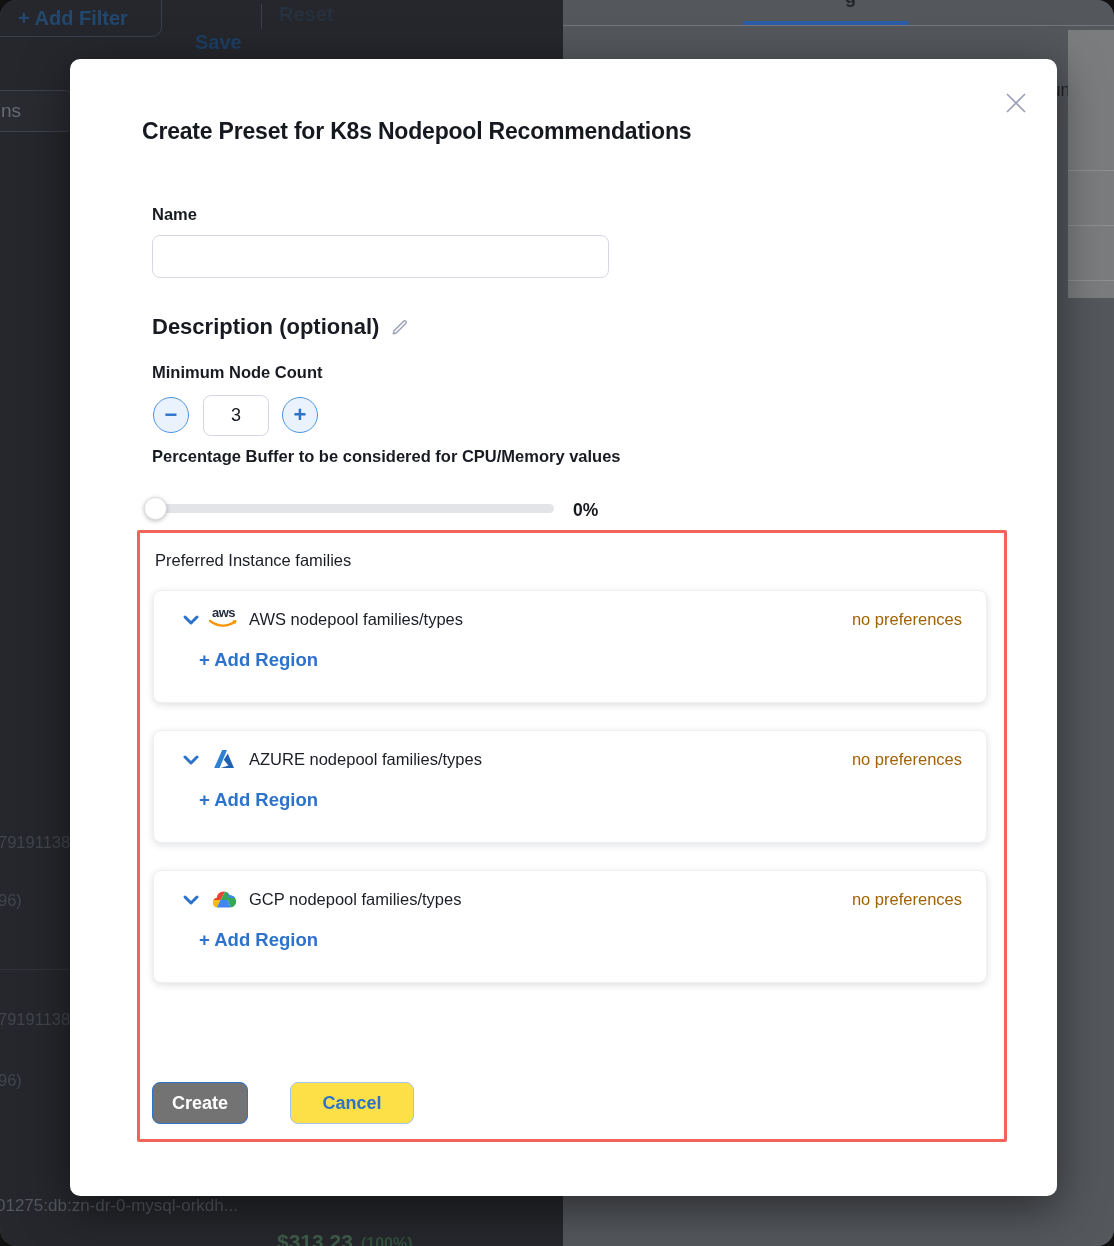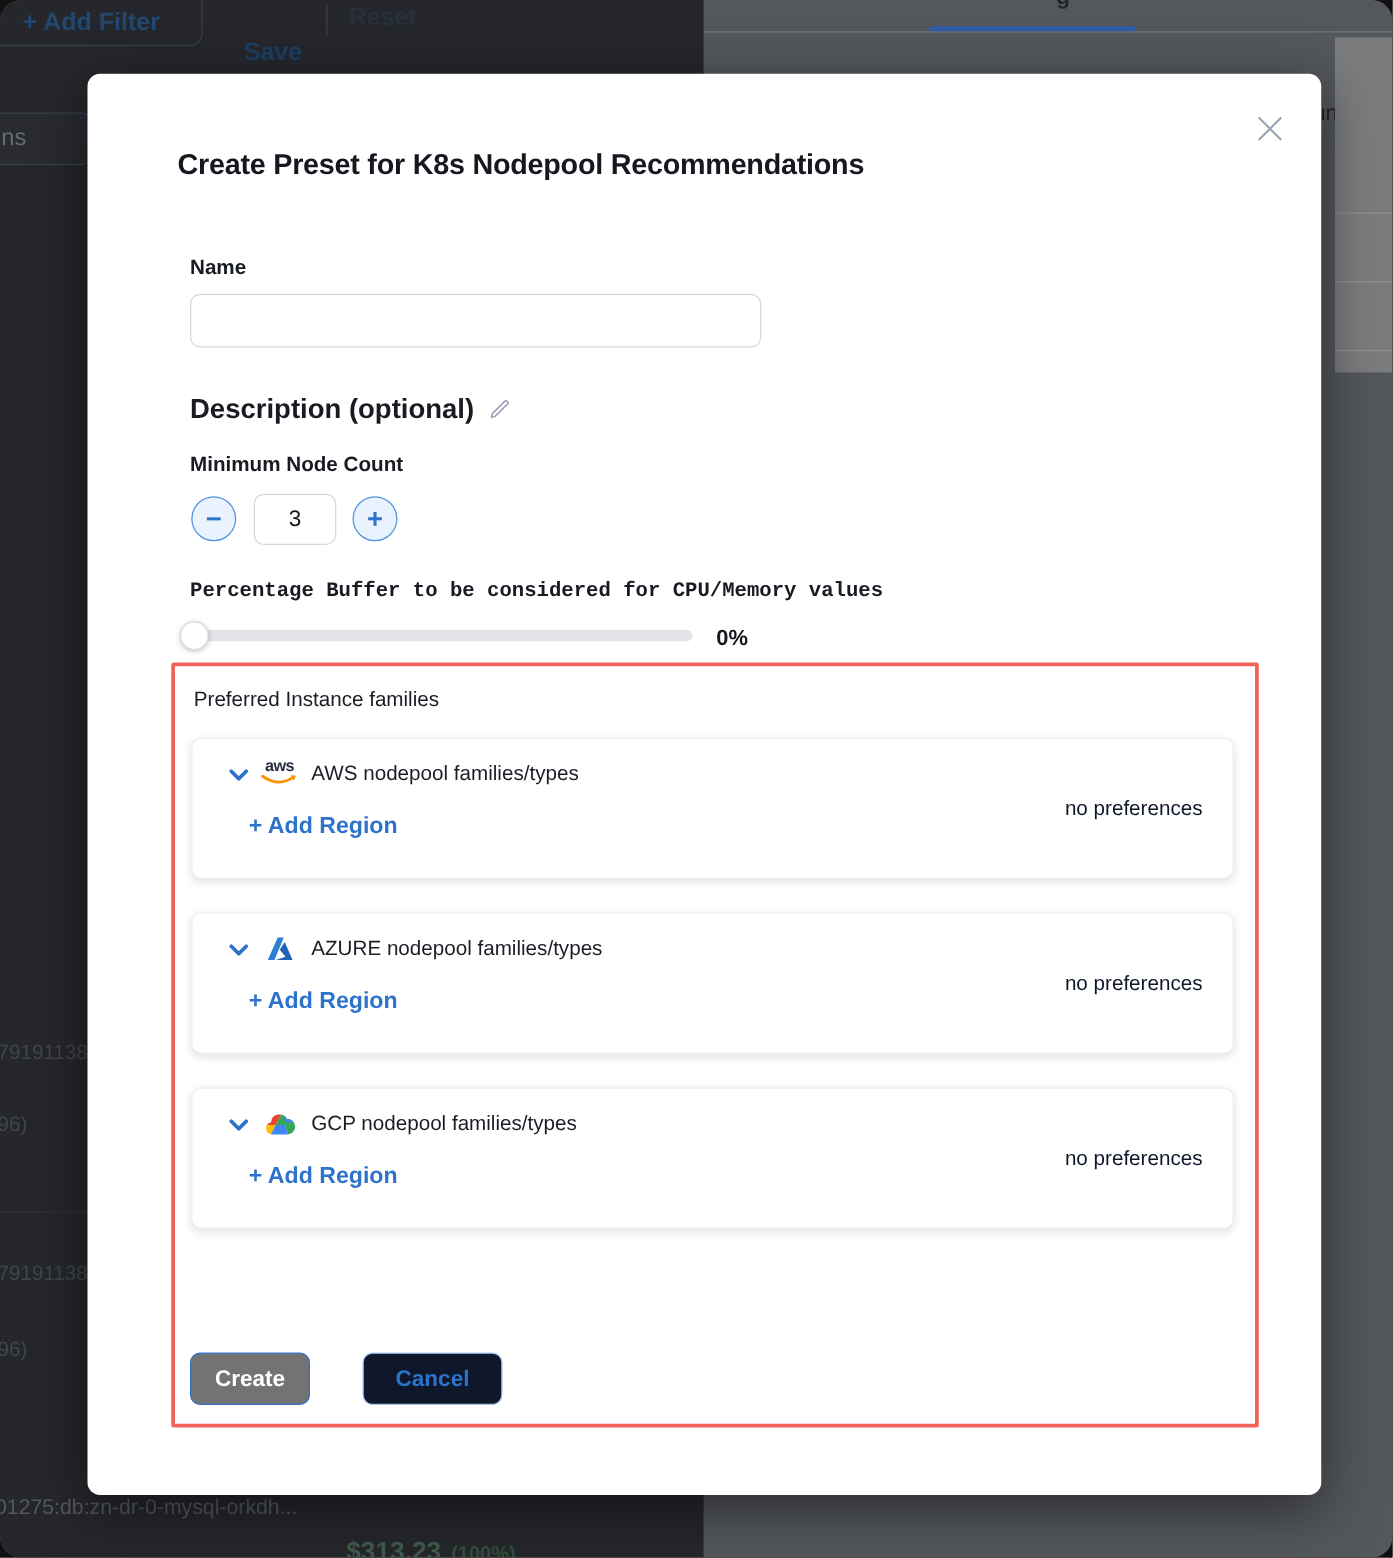--- a/index.html
+++ b/index.html
@@ -36,21 +36,21 @@
   .rp-strip { position:absolute; left:505px; top:30px; width:46px; height:268px; background:#7a7c7e; }
   .rp-strip .sd { position:absolute; left:0; width:100%; height:1px; background:#8e9092; }
 
   
   .modal { position:absolute; left:70px; top:59px; width:987px; height:1137px; background:#fff;
     border-radius:10px; box-shadow:0 12px 45px rgba(0,0,0,.5); z-index:10; }
   .close-btn { position:absolute; left:933px; top:31px; width:26px; height:26px; cursor:pointer; background:none; border:none; }
   .modal-title { position:absolute; left:72px; top:59px; font-size:23px; font-weight:700; color:#15181f; letter-spacing:-0.2px; }
 
   .field-label { position:absolute; left:82px; font-size:16.5px; font-weight:600; color:#181b22; }
-  .lbl-name { top:146px; } .lbl-minnode { top:304px; } .lbl-buffer { top:404px;font-family:Liberation Mono, monospace; }
+  .lbl-name { top:146px; } .lbl-minnode { top:304px; } .lbl-buffer { top:388px; }
   .name-input { position:absolute; left:82px; top:176px; width:457px; height:43px; border:1px solid #d5d8e0;
     border-radius:8px; font-size:16px; color:#181b22; padding:0 12px; outline:none; background:#fff; }
   .desc-row { position:absolute; left:82px; top:255px; display:flex; align-items:center; gap:11px; }
   .desc-row .dl { font-size:22px; font-weight:600; color:#181b22; }
 
   .stepper-btn { position:absolute; top:338px; width:36px; height:36px; border-radius:50%;
     background:#e9f2fd; border:1px solid #4e93e0; color:#2d73cb; font-size:22px; font-weight:600;
     display:flex; align-items:center; justify-content:center; line-height:1; cursor:pointer; padding:0; }
   .minus-btn { left:83px; } .plus-btn { left:212px; }
   .stepper-input { position:absolute; left:133px; top:336px; width:66px; height:41px; border:1px solid #d5d8e0;
@@ -62,31 +62,31 @@
   .buffer-value { position:absolute; left:503px; top:441px; font-size:17.5px; font-weight:700; color:#15181e; }
 
   .pref-box { position:absolute; left:67px; top:471px; width:870px; height:612px; border:3px solid #f2635c; border-radius:2px; }
   .pref-label { position:absolute; left:15px; top:18px; font-size:16.5px; font-weight:500; color:#1a1d24; }
   .cards { position:absolute; left:13px; top:57px; width:834px; }
   .prov-card { position:relative; width:834px; height:113px; background:#fff; border:1px solid #edeff3;
     border-radius:8px; box-shadow:0 2px 7px rgba(30,35,48,.14); margin-bottom:27px; }
   .chev { position:absolute; left:27px; top:19px; width:20px; height:20px; cursor:pointer; }
   .prov-icon { position:absolute; left:54px; top:15px; width:32px; height:26px; display:flex; align-items:center; justify-content:center; }
   .prov-label { position:absolute; left:95px; top:19px; font-size:16.5px; font-weight:500; color:#1b1e26; }
-  .prov-status { position:absolute; right:24px; top:19px; font-size:16.5px; color:#0f172a;margin-top:28px; }
+  .prov-status { position:absolute; right:24px; top:19px; font-size:16.5px; color:#a16207; }
   .add-region { position:absolute; left:45px; top:58px; font-size:18.5px; font-weight:700; color:#2d73cb;
     background:none; border:none; cursor:pointer; padding:0; }
   .awslogo { position:relative; width:32px; height:24px; }
   .awslogo span { position:absolute; left:4px; top:-2px; font-size:13px; font-weight:700; color:#252f3e; letter-spacing:-0.5px; }
   .awslogo svg { position:absolute; left:0; top:12px; }
 
   .btn { position:absolute; top:1023px; height:42px; border-radius:8px; font-size:18px; font-weight:700;
     font-family:"Liberation Sans", sans-serif; cursor:pointer; }
   .create-btn { left:82px; width:96px; background:#737373; color:#fff; border:1px solid #2e72c9; }
-  .cancel-btn { left:220px; width:112px; background:#0f172a; color:#2d73cb; border:1.5px solid #a6c5ee; }
+  .cancel-btn { left:220px; width:124px; background:#fde047; color:#2d73cb; border:1.5px solid #a6c5ee; }
 </style>
 </head>
 <body>
 
 <div class="screen">
 
   <div class="left-panel">
     <button class="add-filter-btn">+ Add Filter</button>
     <span class="bk-save">Save</span>
     <div class="bk-vsep"></div>

